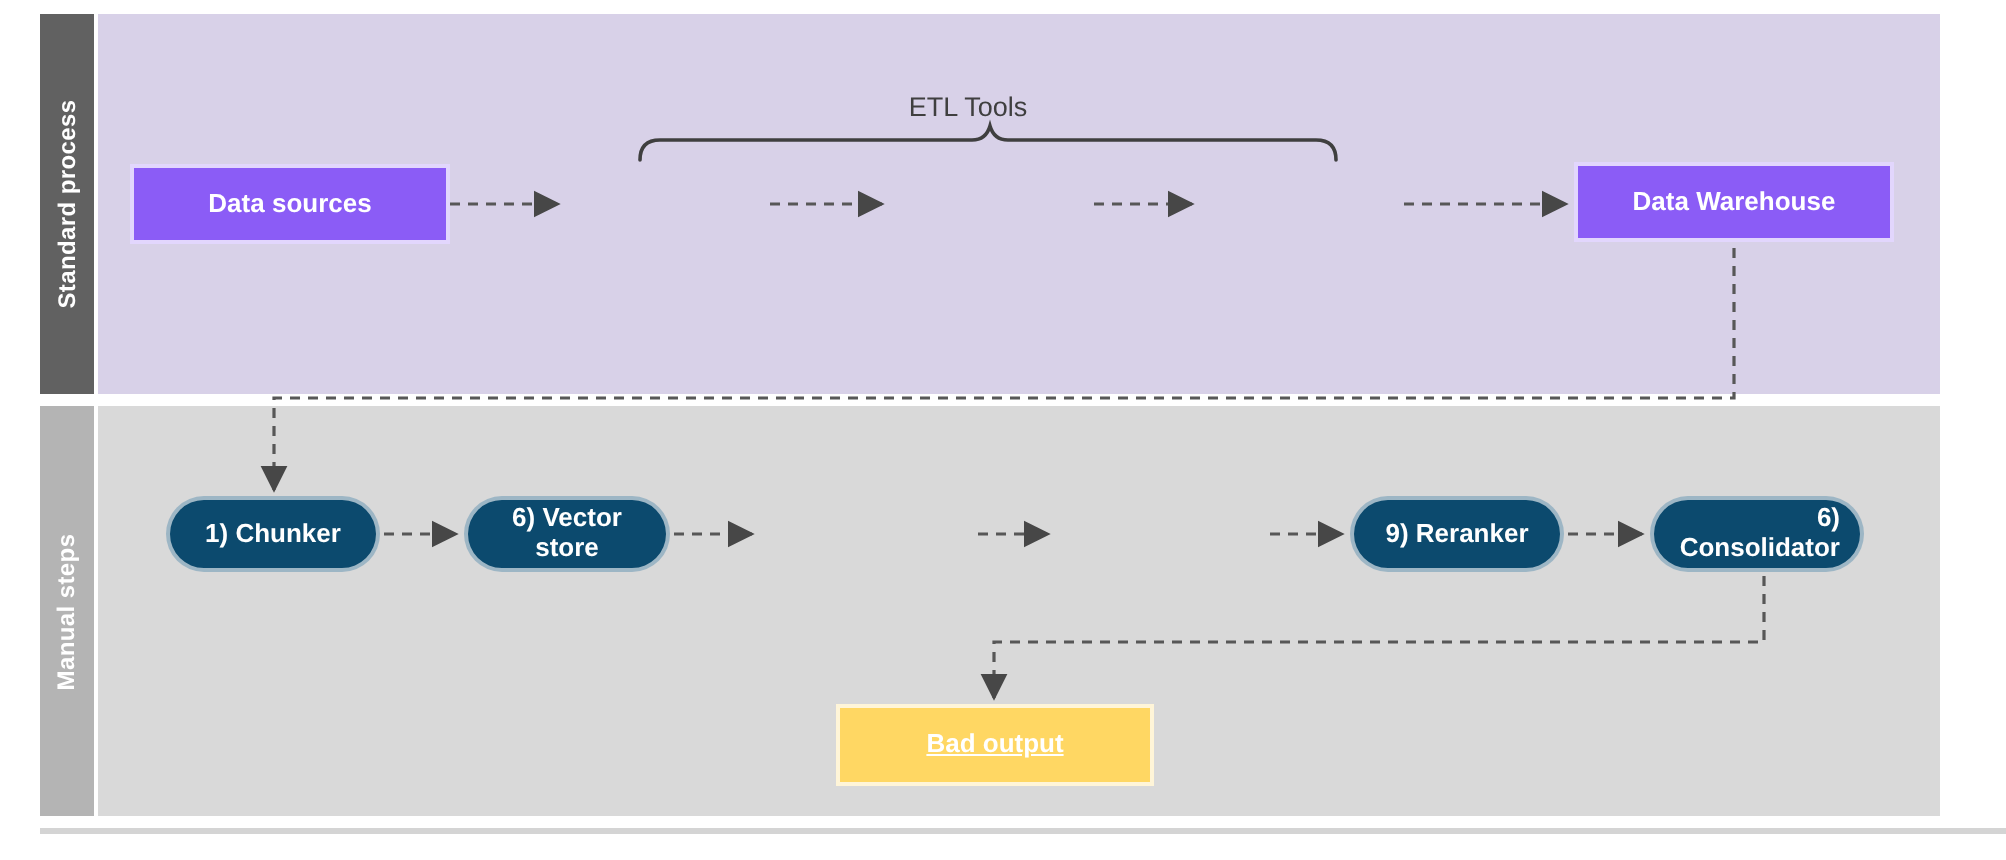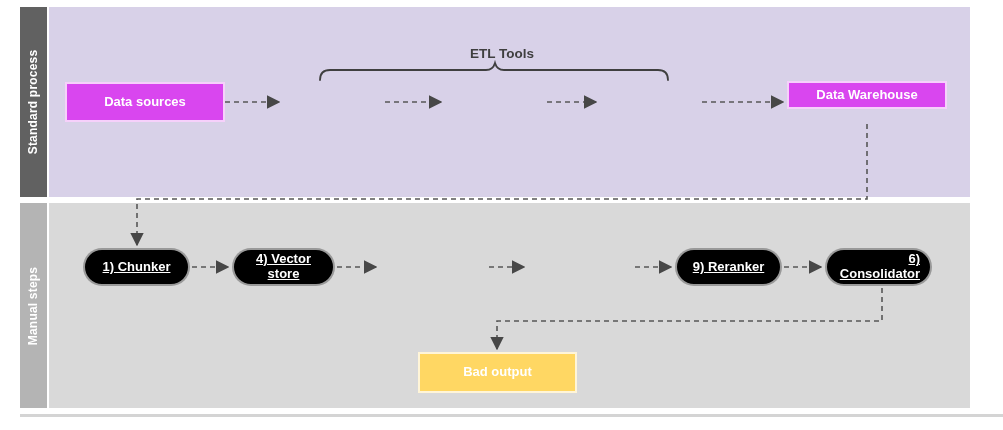--- a/index.html
+++ b/index.html
@@ -11,42 +11,42 @@
     font-size:12px;font-weight:bold;letter-spacing:.2px;}
   #lane-bar-standard{left:20px;top:7px;width:27px;height:190px;background:#616161;}
   #lane-body-standard{position:absolute;left:49px;top:7px;width:921px;height:190px;background:#d8d1e8;}
   #lane-bar-manual{left:20px;top:203px;width:27px;height:205px;background:#b4b4b4;}
   #lane-body-manual{position:absolute;left:49px;top:203px;width:921px;height:205px;background:#d9d9d9;}
   #page-divider{position:absolute;left:20px;top:414px;width:983px;height:3px;background:#d4d4d4;}
 
   .node{position:absolute;display:flex;align-items:center;justify-content:center;
     color:#ffffff;font-weight:bold;font-size:13px;line-height:1.15;text-align:center;
     box-sizing:border-box;border:2px solid rgba(255,255,255,0.75);}
-  .rect-node{background:#d946ef;}
+  .rect-node{background:#8b5cf6;}
   .pill{border-radius:19px;}
   .pill-pink{background:#d77be0;border-color:rgba(250,240,252,0.85);}
-  .pill-gray{background:#000000;border-color:rgba(255,255,255,0.6);text-decoration:underline;}
-  .node-yellow{background:#ffd763;}
+  .pill-gray{background:#0c4a6e;border-color:rgba(255,255,255,0.6);}
+  .node-yellow{background:#ffd763;text-decoration:underline;}
 
   #node-data-sources{left:65px;top:82px;width:160px;height:40px;}
   #node-extract{left:283px;top:84px;width:100px;height:38px;}
   #node-transform{left:445px;top:84px;width:100px;height:38px;}
   #node-load{left:600px;top:84px;width:100px;height:38px;}
-  #node-data-warehouse{left:787px;top:81px;width:160px;height:28px;}
+  #node-data-warehouse{left:787px;top:81px;width:160px;height:40px;}
 
   #node-chunker{left:83px;top:248px;width:107px;height:38px;padding:0 8px;}
   #node-vector-store{left:232px;top:248px;width:103px;height:38px;padding:0 14px;}
   #node-rewriter{left:380px;top:248px;width:107px;height:38px;padding:0 8px;}
   #node-retriever{left:528px;top:248px;width:105px;height:38px;padding:0 8px;}
   #node-reranker{left:675px;top:248px;width:107px;height:38px;padding:0 8px;}
   #node-consolidator{left:825px;top:248px;width:107px;height:38px;padding:0 10px;text-align:right;}
   #node-bad-output{left:418px;top:352px;width:159px;height:41px;}
 
-  #etl-tools-label{position:absolute;left:442px;top:46px;width:120px;text-align:center;
-    color:#3f3f3f;font-weight:bold;font-size:13.5px;}
+  #etl-tools-label{position:absolute;left:424px;top:46px;width:120px;text-align:center;
+    color:#3f3f3f;font-weight:normal;font-size:13.5px;}
 
   #connector-layer{position:absolute;left:0;top:0;pointer-events:none;}
   .edge{fill:none;stroke:#575757;stroke-width:1.6;stroke-dasharray:5 4;}
   .brace{fill:none;stroke:#3f3f3f;stroke-width:1.8;stroke-linecap:round;}
 </style>
 </head>
 <body>
 
 <div id="canvas">
 
@@ -79,19 +79,19 @@
     <polyline class="edge" points="882,288 882,321 497,321 497,349" marker-end="url(#arrow)"></polyline>
     <path class="brace" d="M320,80 Q320,70 330,70 L486,70 Q493,70 495,63 Q497,70 504,70 L658,70 Q668,70 668,80"></path>
   </svg>
 
   <div id="etl-tools-label">ETL Tools</div>
 
   <div id="node-data-sources" class="node rect-node">Data sources</div>
   <div id="node-data-warehouse" class="node rect-node">Data Warehouse</div>
 
   <div id="node-chunker" class="node pill pill-gray">1) Chunker</div>
-  <div id="node-vector-store" class="node pill pill-gray">4) Vector store</div>
+  <div id="node-vector-store" class="node pill pill-gray">6) Vector store</div>
   <div id="node-reranker" class="node pill pill-gray">9) Reranker</div>
   <div id="node-consolidator" class="node pill pill-gray">6) Consolidator</div>
   <div id="node-bad-output" class="node node-yellow">Bad output</div>
 
   <div id="page-divider"></div>
 </div>
 
 </body></html>

